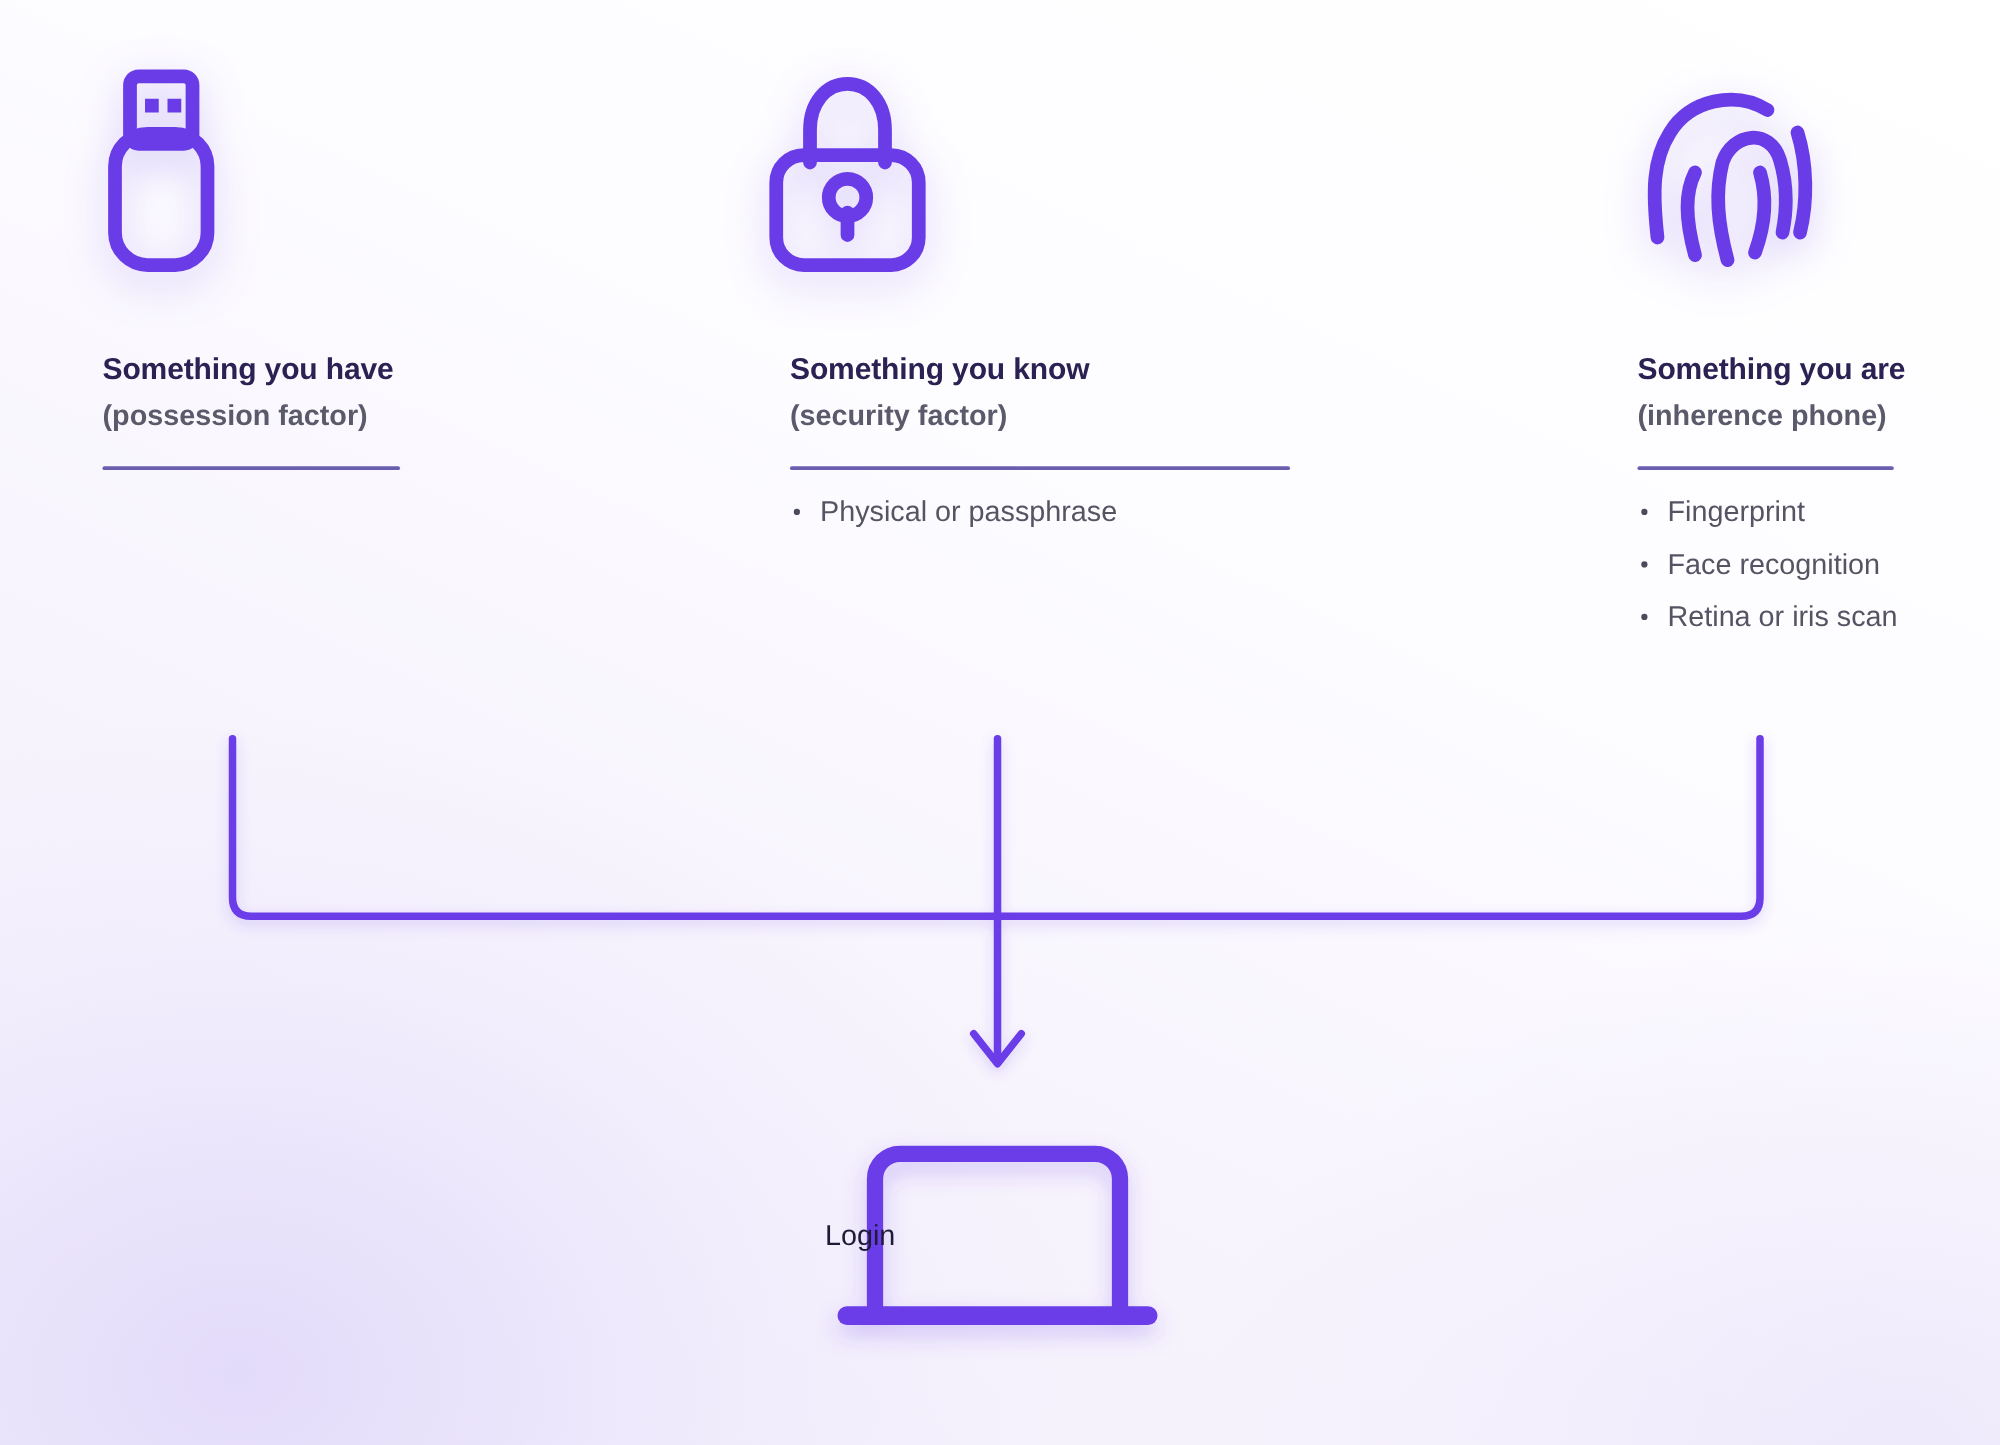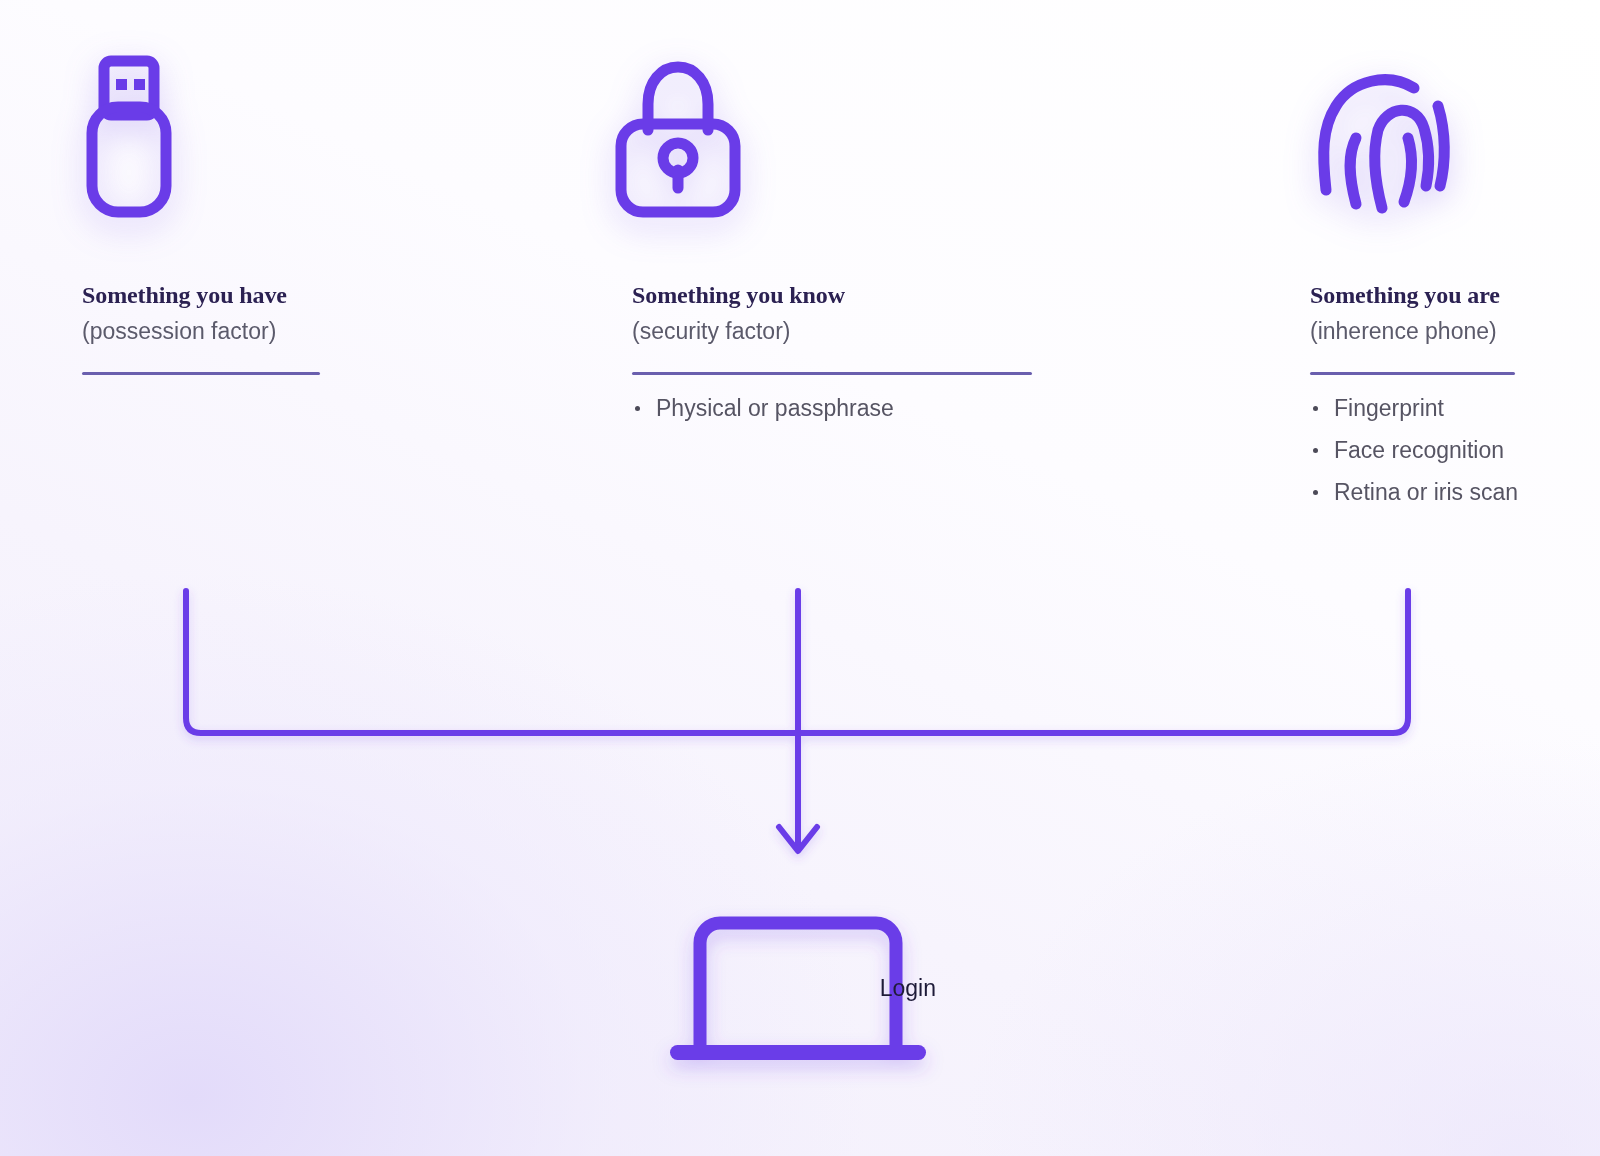--- a/index.html
+++ b/index.html
@@ -28,25 +28,24 @@
   .glow { filter: drop-shadow(0 10px 16px rgba(108,70,230,0.28)); }
 
   
   .column { position:absolute; }
   .col-title {
     font-size: 24px;
     font-weight: 700;
     color: #2b2152;
     letter-spacing: -0.1px;
     white-space: nowrap;
-    font-family: Liberation Serif, serif;
   }
   .col-sub {
     font-size: 23px;
-    font-weight: 400;
+    font-weight: 700;
     color: #5b5a6b;
     margin-top: 9px;
     white-space: nowrap;
   }
   .divider {
     height: 3px;
     background: #6a5fae;
     border-radius: 2px;
     margin-top: 27px;
   }
@@ -81,21 +80,21 @@
   #connectors svg { display:block; }
 
   
   #laptop { position:absolute; left:660px; top:905px; }
   #laptop svg { display:block; overflow:visible; }
   #login-label {
     position:absolute;
     left: 660px;
     top: 975px;
     width: 276px;
-    text-align:right;
+    text-align:left;
     font-size: 23px;
     color: #1e1b38;
   }
 </style>
 </head>
 <body>
 
 <div id="stage">
 
   <div class="icon-wrap glow" style="left:86px; top:55px;">

